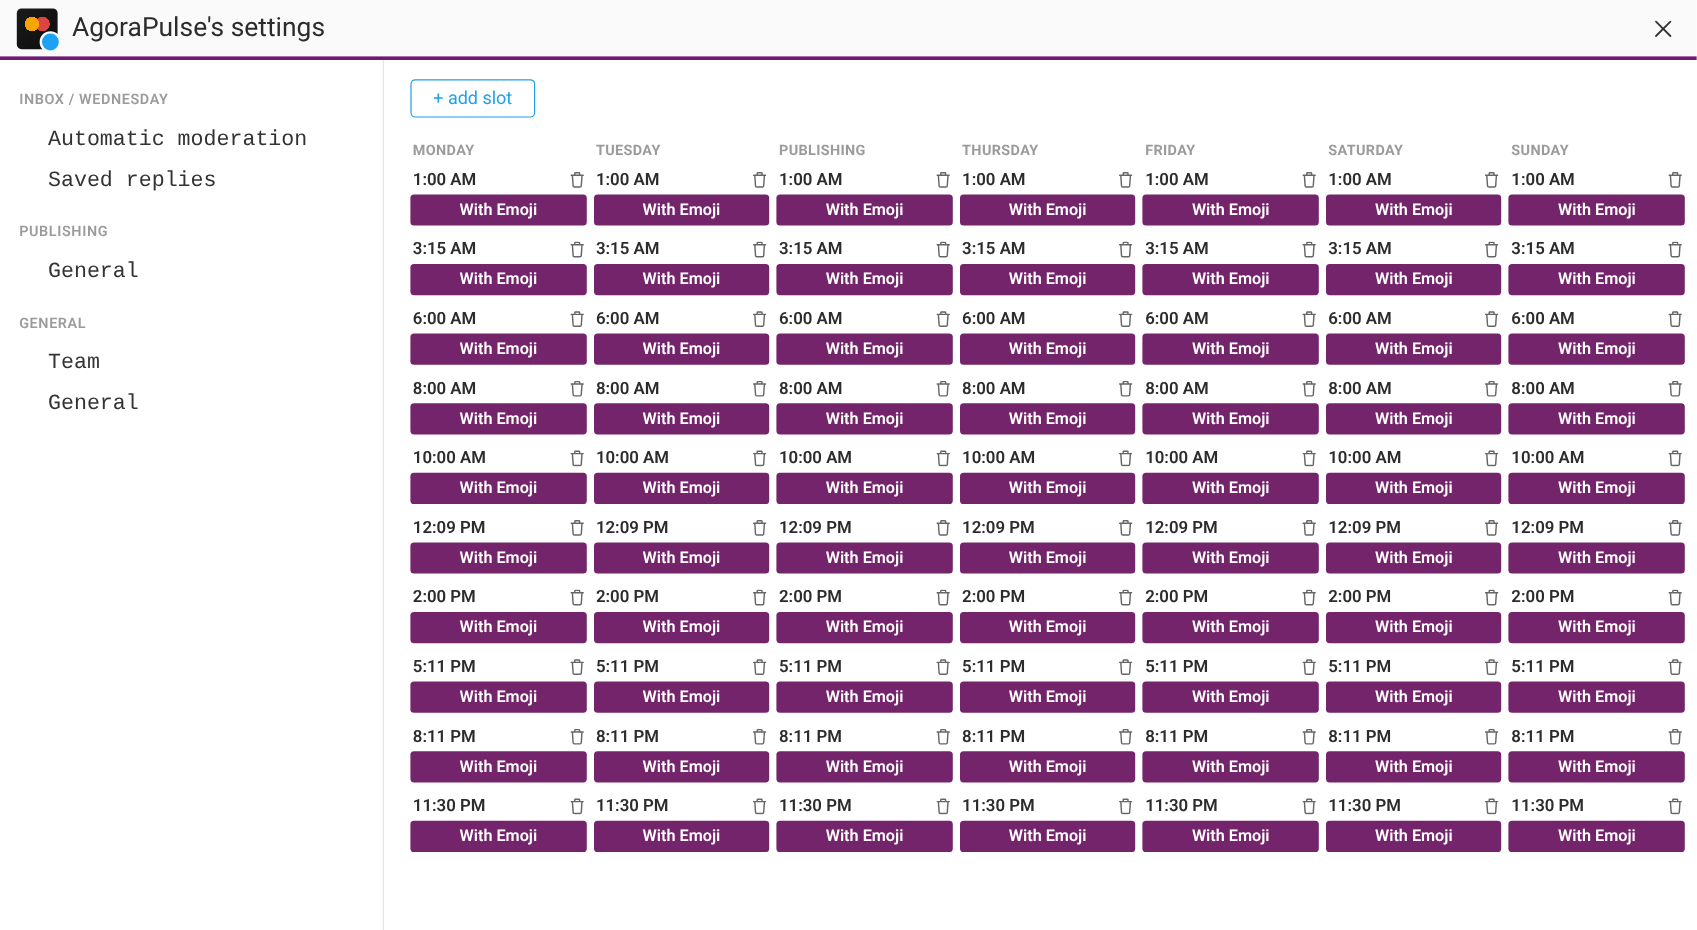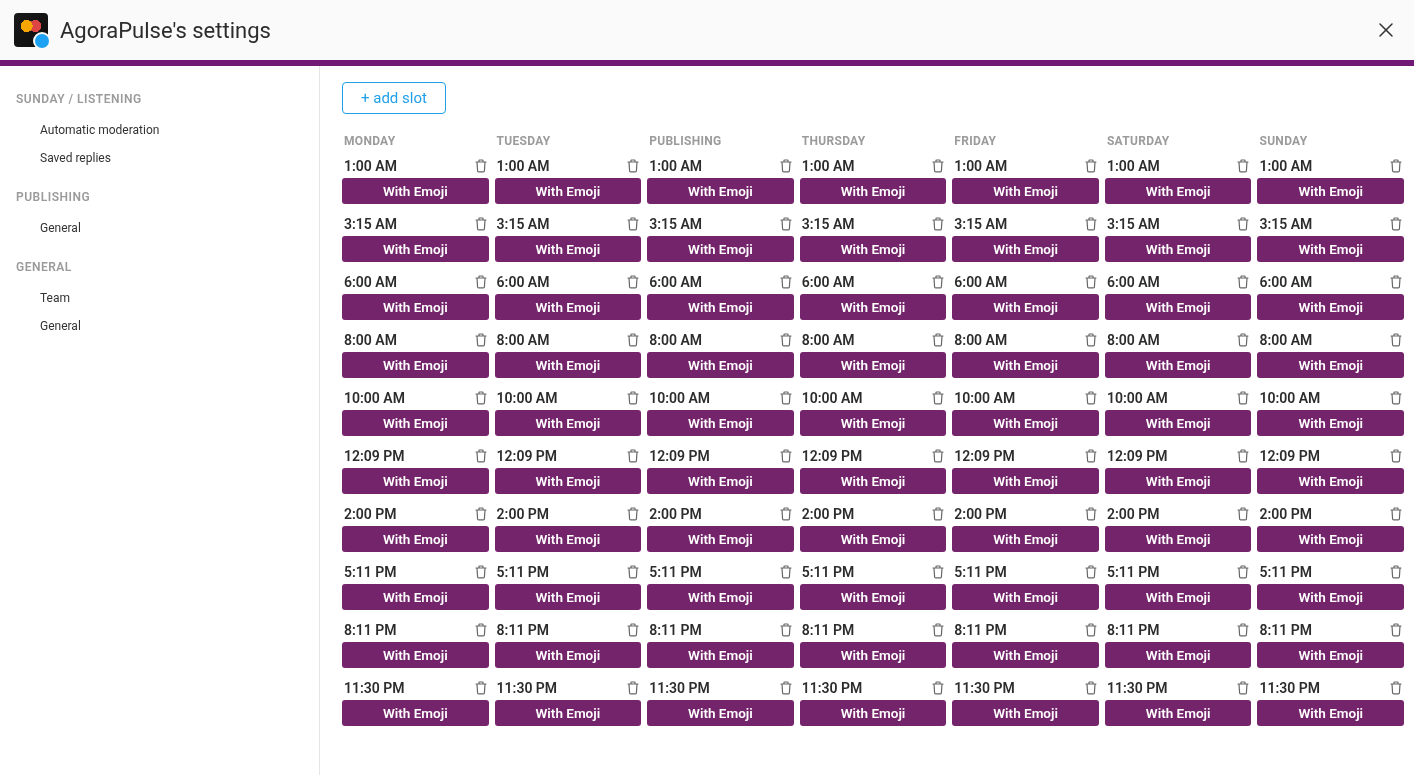--- a/index.html
+++ b/index.html
@@ -7,22 +7,22 @@
     width: 1414px;
     height: 775px;
     font-family: -apple-system, BlinkMacSystemFont, "Segoe UI", Roboto, "Helvetica Neue", Arial, sans-serif;
     color: #2c2c2c;
     background: #fff;
     overflow: hidden;
   }
 
   
   .header {
-    height: 66px;
-    border-bottom: 6px solid #701a75;
+    height: 50px;
+    border-bottom: 3px solid #701a75;
     display: flex;
     align-items: center;
     padding: 0 14px;
     background: #fafafa;
   }
   .header .logo {
     width: 34px;
     height: 34px;
     border-radius: 4px;
     background: linear-gradient(135deg, #1a1a1a, #0d0d0d);
@@ -77,24 +77,25 @@
   .section-heading {
     font-size: 12px;
     letter-spacing: 0.5px;
     color: #9b9b9b;
     font-weight: 600;
     margin-bottom: 10px;
     margin-top: 18px;
   }
   .section-heading:first-child { margin-top: 0; }
   .nav-item {
-    font-size: 12px;
+    font-size: 18px;
     padding: 7px 0 7px 24px;
     color: #333;
     cursor: pointer;
+    font-family: Liberation Mono, monospace;
   }
   .nav-item.active { color: #20a0e8; }
 
   
   .main {
     flex: 1;
     padding: 16px 10px 16px 22px;
     overflow-y: auto;
   }
   .add-slot-btn {
@@ -170,21 +171,21 @@
     <svg viewBox="0 0 24 24">
       <line x1="4" y1="4" x2="20" y2="20" stroke="currentColor" stroke-width="2" stroke-linecap="round"></line>
       <line x1="20" y1="4" x2="4" y2="20" stroke="currentColor" stroke-width="2" stroke-linecap="round"></line>
     </svg>
   </div>
 </div>
 
 <div class="body">
 
   <div class="sidebar" id="sidebar">
-      <div class="section-heading">SUNDAY / LISTENING</div>
+      <div class="section-heading">INBOX / WEDNESDAY</div>
       <div class="nav-item">Automatic moderation</div>
       <div class="nav-item">Saved replies</div>
       <div class="section-heading">PUBLISHING</div>
       <div class="nav-item">General</div>
       <div class="section-heading">GENERAL</div>
       <div class="nav-item">Team</div>
       <div class="nav-item">General</div>
     </div>
 
   <div class="main">

